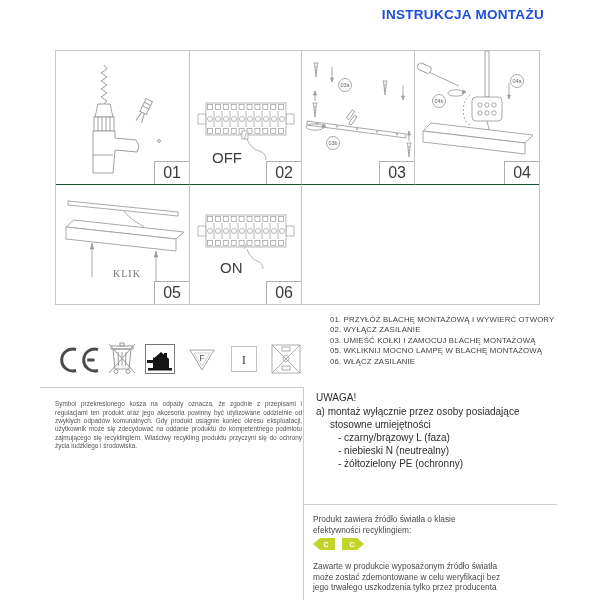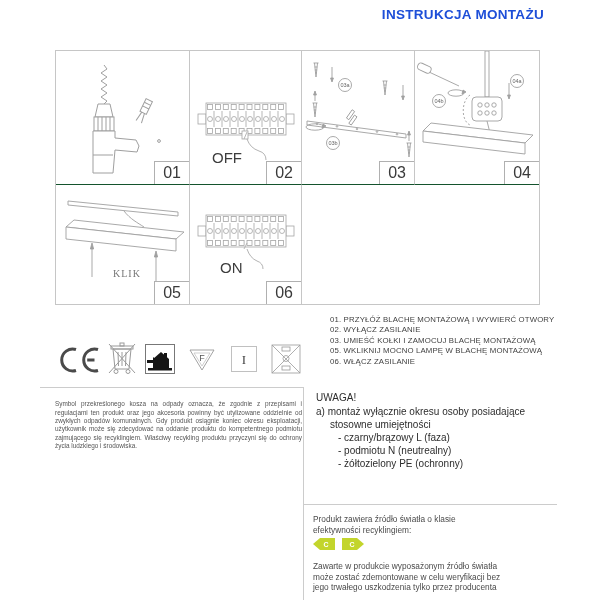--- a/index.html
+++ b/index.html
@@ -334,24 +334,24 @@
   </div>
 
   <div class="hr1"></div>
   <div class="vr"></div>
   <div class="hr2"></div>
 
   <p class="disposal">Symbol przekreślonego kosza na odpady oznacza, że zgodnie z przepisami i regulacjami ten produkt oraz jego akcesoria powinny być utylizowane oddzielnie od zwykłych odpadów komunalnych. Gdy produkt osiągnie koniec okresu eksploatacji, użytkownik może się zdecydować na oddanie produktu do kompetentnego podmiotu zajmującego się recyklingiem. Właściwy recykling produktu przyczyni się do ochrony życia ludzkiego i środowiska.</p>
 
   <div class="warning">
     <div class="head">UWAGA!</div>
-    <div>a) montaż wyłącznie okresu osoby posiadające</div>
+    <div>a) montaż wyłącznie przez osoby posiadające</div>
     <div class="indent1">stosowne umiejętności</div>
     <div class="indent2">- czarny/brązowy L (faza)</div>
-    <div class="indent2">- podmiotu N (neutrealny)</div>
+    <div class="indent2">- niebieski N (neutrealny)</div>
     <div class="indent2">- żółtozielony PE (ochronny)</div>
   </div>
 
   <div class="energy-intro">
     <div>Produkt zawiera źródło światła o klasie</div>
     <div>efektywności recyklingiem:</div>
   </div>
   <div class="arrows">
     <svg width="22" height="12" viewBox="0 0 22 12">
       <polygon points="0,6 7,0 22,0 22,12 7,12" fill="#c3d52c"></polygon>

